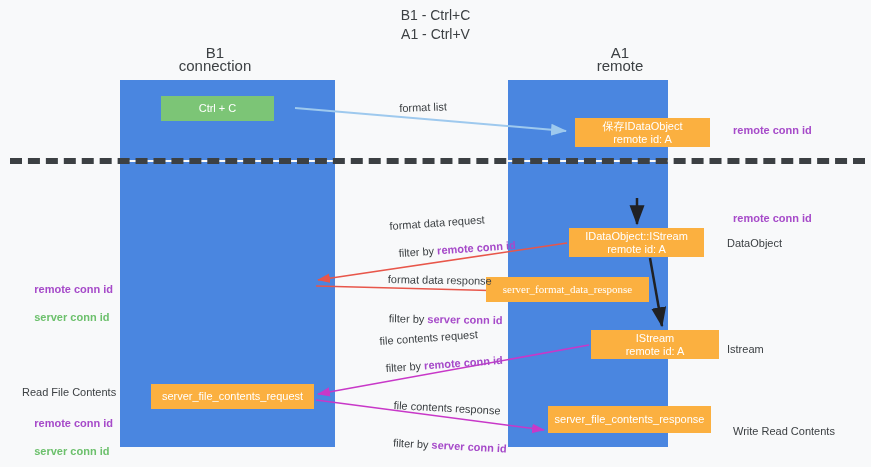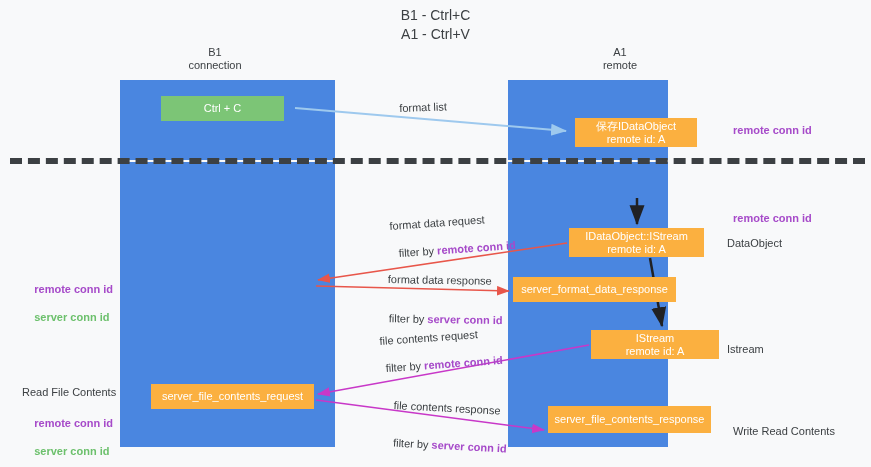--- a/index.html
+++ b/index.html
@@ -20,21 +20,21 @@
     left:0;top:6px;width:871px;
     text-align:center;
     font-size:14px;line-height:19px;
     color:#3c4043;
     white-space:pre;
   }
 
   
   .colhead{
     text-align:center;
-    font-size:11px;line-height:13px;
+    font-size:15px;line-height:13px;
     color:#3c4043;
     white-space:pre;
   }
   #head-b1{left:140px;top:46px;width:150px;}
   #head-a1{left:545px;top:46px;width:150px;}
 
   
   .panel{background:#4a86e0;}
   #panel-b1-top   {left:120px; top:80px;  width:215px; height:80px;}
   #panel-a1-top   {left:508px; top:80px;  width:160px; height:80px;}
@@ -54,26 +54,26 @@
     text-align:center;
     color:#ffffff;
     font-size:11px;line-height:13px;
     white-space:pre;
     padding:2px 4px;
   }
   .node.green{background:#7cc576;}
   .node.orange{background:#fbb košutn;}
   .node.orange{background:#fbb040;}
 
-  #n-ctrlc     {left:161px; top:96px;  width:123px; height:25px;}
+  #n-ctrlc     {left:161px; top:96px;  width:113px; height:25px;}
   #n-ctrlv     {left:578px; top:172px; width:118px; height:25px;}
-  #n-idataobj  {left:575px; top:118px; width:122px; height:29px;text-align:center;}
+  #n-idataobj  {left:575px; top:118px; width:135px; height:29px;text-align:center;}
   #n-getdata   {left:569px; top:228px; width:135px; height:29px;}
   #n-sfdreq    {left:151px; top:268px; width:163px; height:25px;}
-  #n-sfdres    {left:513px; top:277px; width:163px; height:25px;}
+  #n-sfdres    {left:486px; top:277px; width:163px; height:25px;font-family:Liberation Serif, serif;}
   #n-istream   {left:591px; top:330px; width:128px; height:29px;}
   #n-sfcreq    {left:151px; top:384px; width:163px; height:25px;}
   #n-sfcres    {left:548px; top:406px; width:163px; height:27px;}
 
   
   .side{
     font-size:11px;line-height:14px;
     white-space:pre;
   }
   .side.dark{color:#3c4043;}

